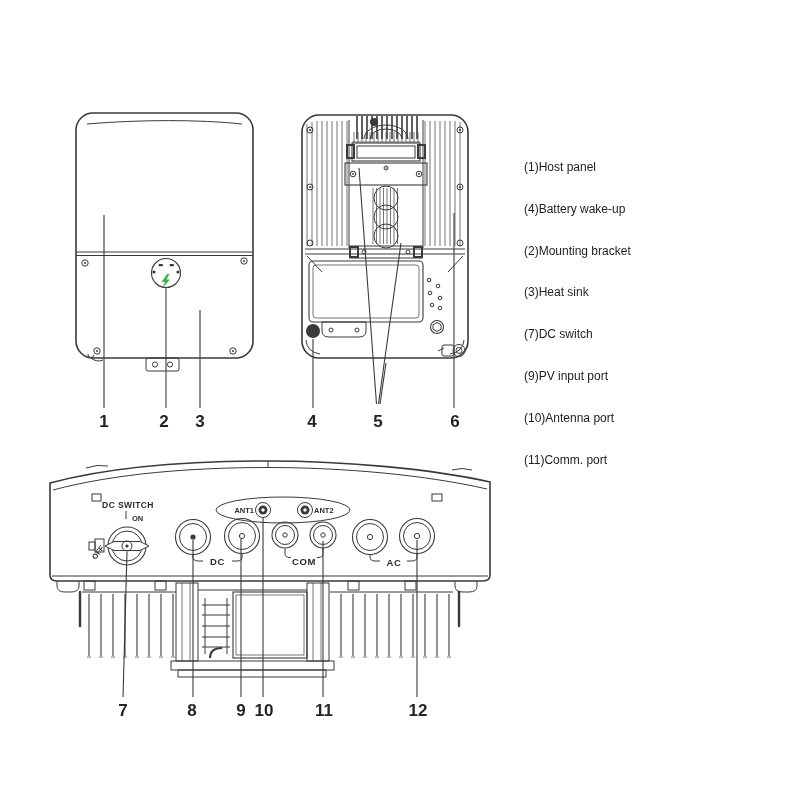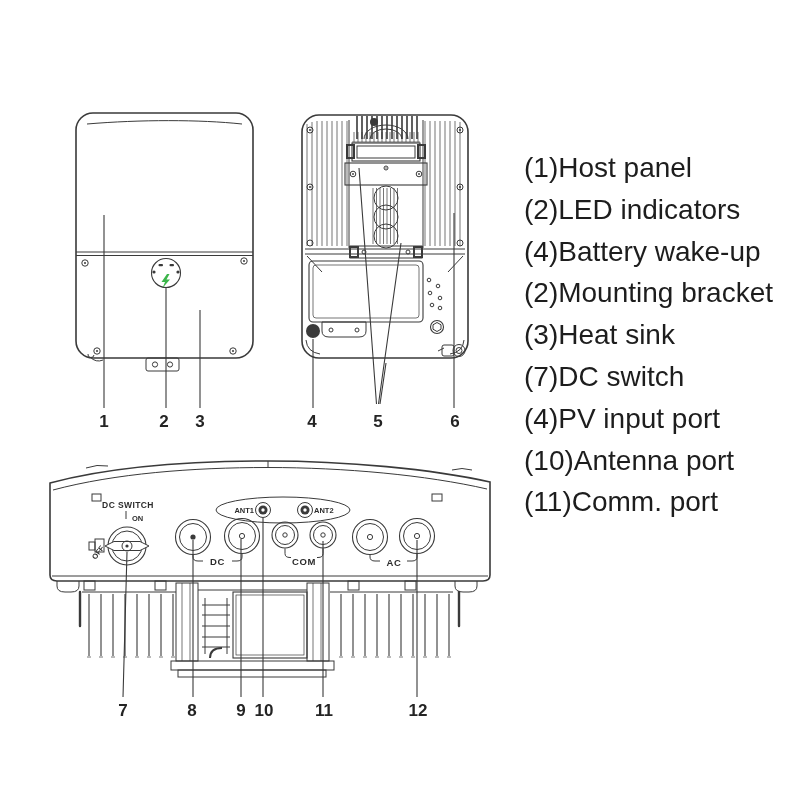--- a/index.html
+++ b/index.html
@@ -24,21 +24,21 @@
   .fdark{fill:var(--line);stroke:none;}
   .fwhite{fill:#fff;stroke:var(--line);stroke-width:1;}
   .lead{fill:none;stroke:var(--line);stroke-width:1.1;}
   .num{font-size:17px;font-weight:bold;fill:#242424;text-anchor:middle;}
   .lbl{font-size:8.5px;font-weight:bold;fill:#2c2c2c;text-anchor:middle;letter-spacing:.4px;}
   .lbl-s{font-size:7.5px;font-weight:bold;fill:#2c2c2c;}
   .lbl-port{font-size:9.5px;font-weight:bold;fill:#2c2c2c;text-anchor:middle;letter-spacing:.6px;}
   
   #legend{
     position:absolute;left:524px;top:147px;
-    font-size:28px;line-height:41.8px;color:#1d1d1d;
+    font-size:12px;line-height:41.8px;color:#1d1d1d;
     white-space:nowrap;
   }
   #legend .row.indent{padding-left:34px;}
 </style>
 </head>
 <body>
 
 <svg id="diagram" width="800" height="800" viewBox="0 0 800 800">
 
   <g>
@@ -279,21 +279,20 @@
     <text x="192" y="716" class="num">8</text>
     <text x="241" y="716" class="num">9</text>
     <text x="264" y="716" class="num">10</text>
     <text x="324" y="716" class="num">11</text>
     <text x="418" y="716" class="num">12</text>
   </g>
 </svg>
 
 <div id="legend">
   <div class="row">(1)Host panel</div>
-  <div class="row">(2)LED indicators</div>
   <div class="row">(4)Battery wake-up</div>
   <div class="row">(2)Mounting bracket</div>
   <div class="row">(3)Heat sink</div>
   <div class="row">(7)DC switch</div>
-  <div class="row">(4)PV input port</div>
+  <div class="row">(9)PV input port</div>
   <div class="row">(10)Antenna port</div>
   <div class="row">(11)Comm. port</div>
 </div>
 
 </body></html>

